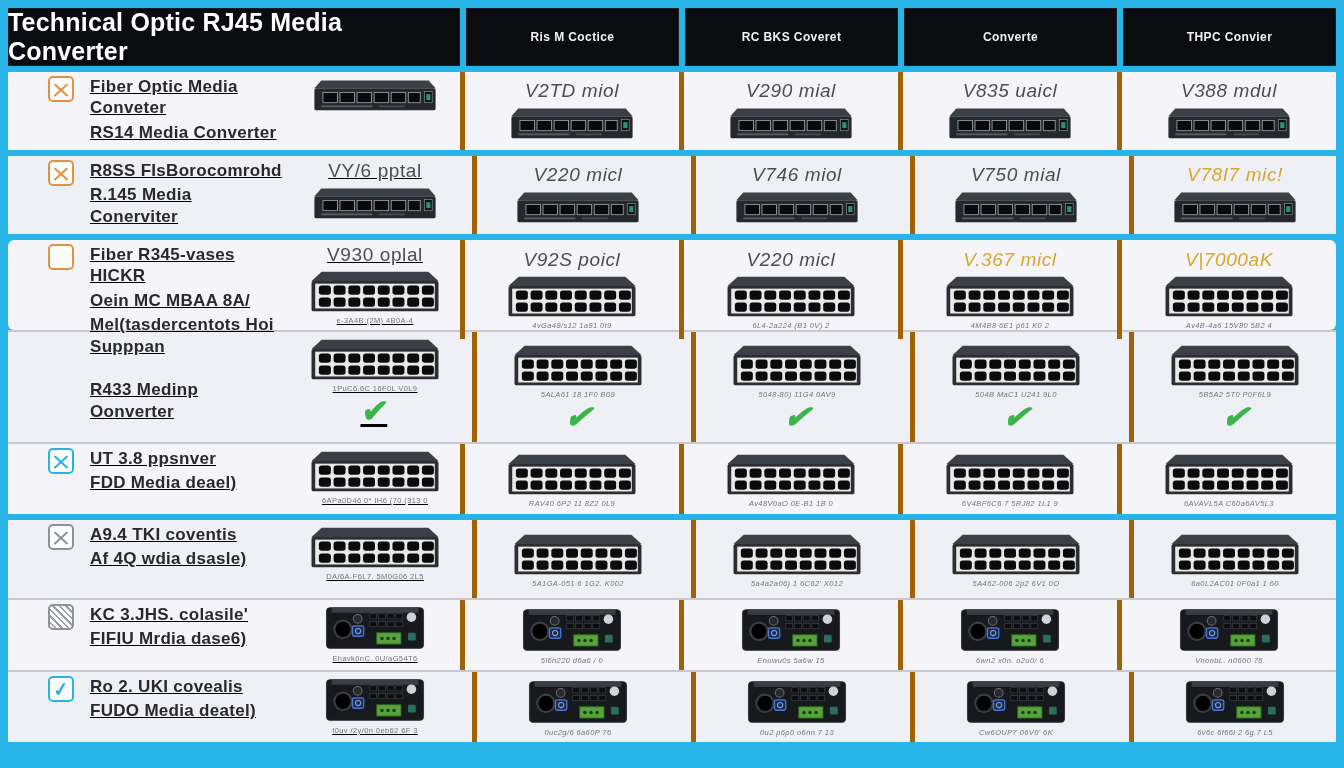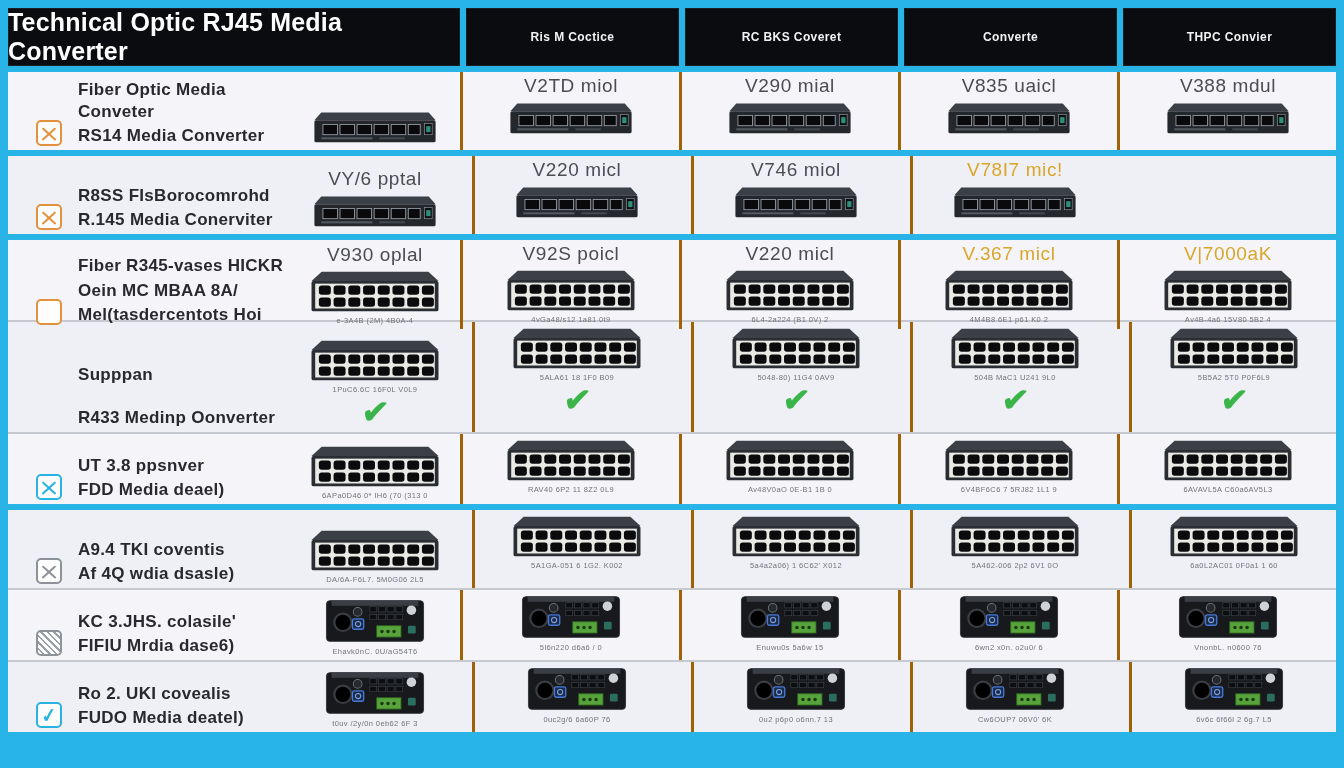--- a/index.html
+++ b/index.html
@@ -12,28 +12,28 @@
   .hcell { background:#0a0c10; display:flex; align-items:center; justify-content:center; box-shadow:inset 0 0 0 1px #1c2026; }
   .htitle { color:#fff; font-weight:bold; font-size:25px; letter-spacing:.2px; }
   .hcol { color:#f2f2f2; font-weight:bold; font-size:12px; letter-spacing:.4px; }
 
   .divider-cyan { height:6px; background:#28b4e6; flex:none; }
   .divider-thin { height:2px; background:#c6c9cf; flex:none; }
 
   
   .row { display:grid; grid-template-columns:452px repeat(4,1fr); background:#f5f5f9; flex:none; }
   .row.alt { background:#eff0f5;gap:12px; }
-  .row.h-s { height:70px; } .row.h-m { height:78px; } .row.h-l { height:80px; } .row.h-xl { height:110px; }
+  .row.h-s { height:70px; } .row.h-m { height:78px; } .row.h-l { height:90px;border-radius:6px; } .row.h-xl { height:110px; }
 
-  .label-cell { display:flex; align-items:flex-end; padding:4px 10px 4px 28px; gap:16px; }
+  .label-cell { display:flex; align-items:flex-start; padding:4px 10px 4px 40px; gap:16px;text-decoration:underline; }
   .label-text { flex:1; display:flex; flex-direction:column; justify-content:center; gap:3px; }
   .label-text.spread { gap:22px; }
   .label-line { font-size:17px; font-weight:bold; color:#28282e; letter-spacing:.3px; line-height:1.25; }
 
-  .cell { border-left:3px solid #a16207; display:flex; flex-direction:column; align-items:center; gap:3px; padding:3px 4px; }
+  .cell { border-left:5px solid #a16207; display:flex; flex-direction:column; align-items:center; justify-content:center; gap:3px; padding:3px 4px;font-style:italic; }
   .device-block { display:flex; flex-direction:column; align-items:center; justify-content:center; gap:2px; min-width:150px; }
 
   .version { font-size:19px; color:#4b4c54; letter-spacing:.6px; white-space:nowrap; }
   .version.yellow { color:#d9a62a; }
   .caption { font-size:7.5px; color:#70737a; letter-spacing:.4px; white-space:nowrap; }
   .check { color:#3bb54a; font-size:32px; font-weight:bold; line-height:1; transform:skewX(-6deg); }
 
   
   .checkbox { width:26px; height:26px; border:2.5px solid; border-radius:5px; position:relative; flex:none; background:#fdfdfd; }
   .cb-orange { border-color:#e2913f; color:#e2913f; }
@@ -247,20 +247,41 @@
     </g>
     <rect x="133" y="18" width="9" height="13" fill="#0c0f12" stroke="#8a8f96" stroke-width="0.8"></rect>
     <rect x="135" y="21" width="5" height="7" fill="#2e8f7a"></rect>
     <rect x="12" y="34" width="60" height="2.5" fill="#53575e"></rect>
     <rect x="80" y="34" width="30" height="2.5" fill="#43474e"></rect>
   </svg>
           </div>
         </div>
         <div class="cell">
           <div class="device-block">
+            <span class="version">V750 mial</span>
+            <svg width="128" height="38" viewBox="0 0 150 44">
+    <polygon points="12,5 138,5 146,14 4,14" fill="#3b4046"></polygon>
+    <rect x="4" y="14" width="142" height="26" rx="2" fill="#24272c"></rect>
+    <g fill="#0a0a0c" stroke="#9aa0a8" stroke-width="1">
+      <rect x="14" y="19" width="17" height="12"></rect>
+                <rect x="34" y="19" width="17" height="12"></rect>
+      <rect x="54" y="19" width="17" height="12"></rect>
+                <rect x="74" y="19" width="17" height="12"></rect>
+      <rect x="94" y="19" width="17" height="12"></rect>
+                <rect x="114" y="19" width="14" height="12"></rect>
+    </g>
+    <rect x="133" y="18" width="9" height="13" fill="#0c0f12" stroke="#8a8f96" stroke-width="0.8"></rect>
+    <rect x="135" y="21" width="5" height="7" fill="#2e8f7a"></rect>
+    <rect x="12" y="34" width="60" height="2.5" fill="#53575e"></rect>
+    <rect x="80" y="34" width="30" height="2.5" fill="#43474e"></rect>
+  </svg>
+          </div>
+        </div>
+        <div class="cell">
+          <div class="device-block">
             <span class="version yellow">V78I7 mic!</span>
             <svg width="128" height="38" viewBox="0 0 150 44">
     <polygon points="12,5 138,5 146,14 4,14" fill="#3b4046"></polygon>
     <rect x="4" y="14" width="142" height="26" rx="2" fill="#24272c"></rect>
     <g fill="#0a0a0c" stroke="#9aa0a8" stroke-width="1">
       <rect x="14" y="19" width="17" height="12"></rect>
                 <rect x="34" y="19" width="17" height="12"></rect>
       <rect x="54" y="19" width="17" height="12"></rect>
                 <rect x="74" y="19" width="17" height="12"></rect>
       <rect x="94" y="19" width="17" height="12"></rect>

